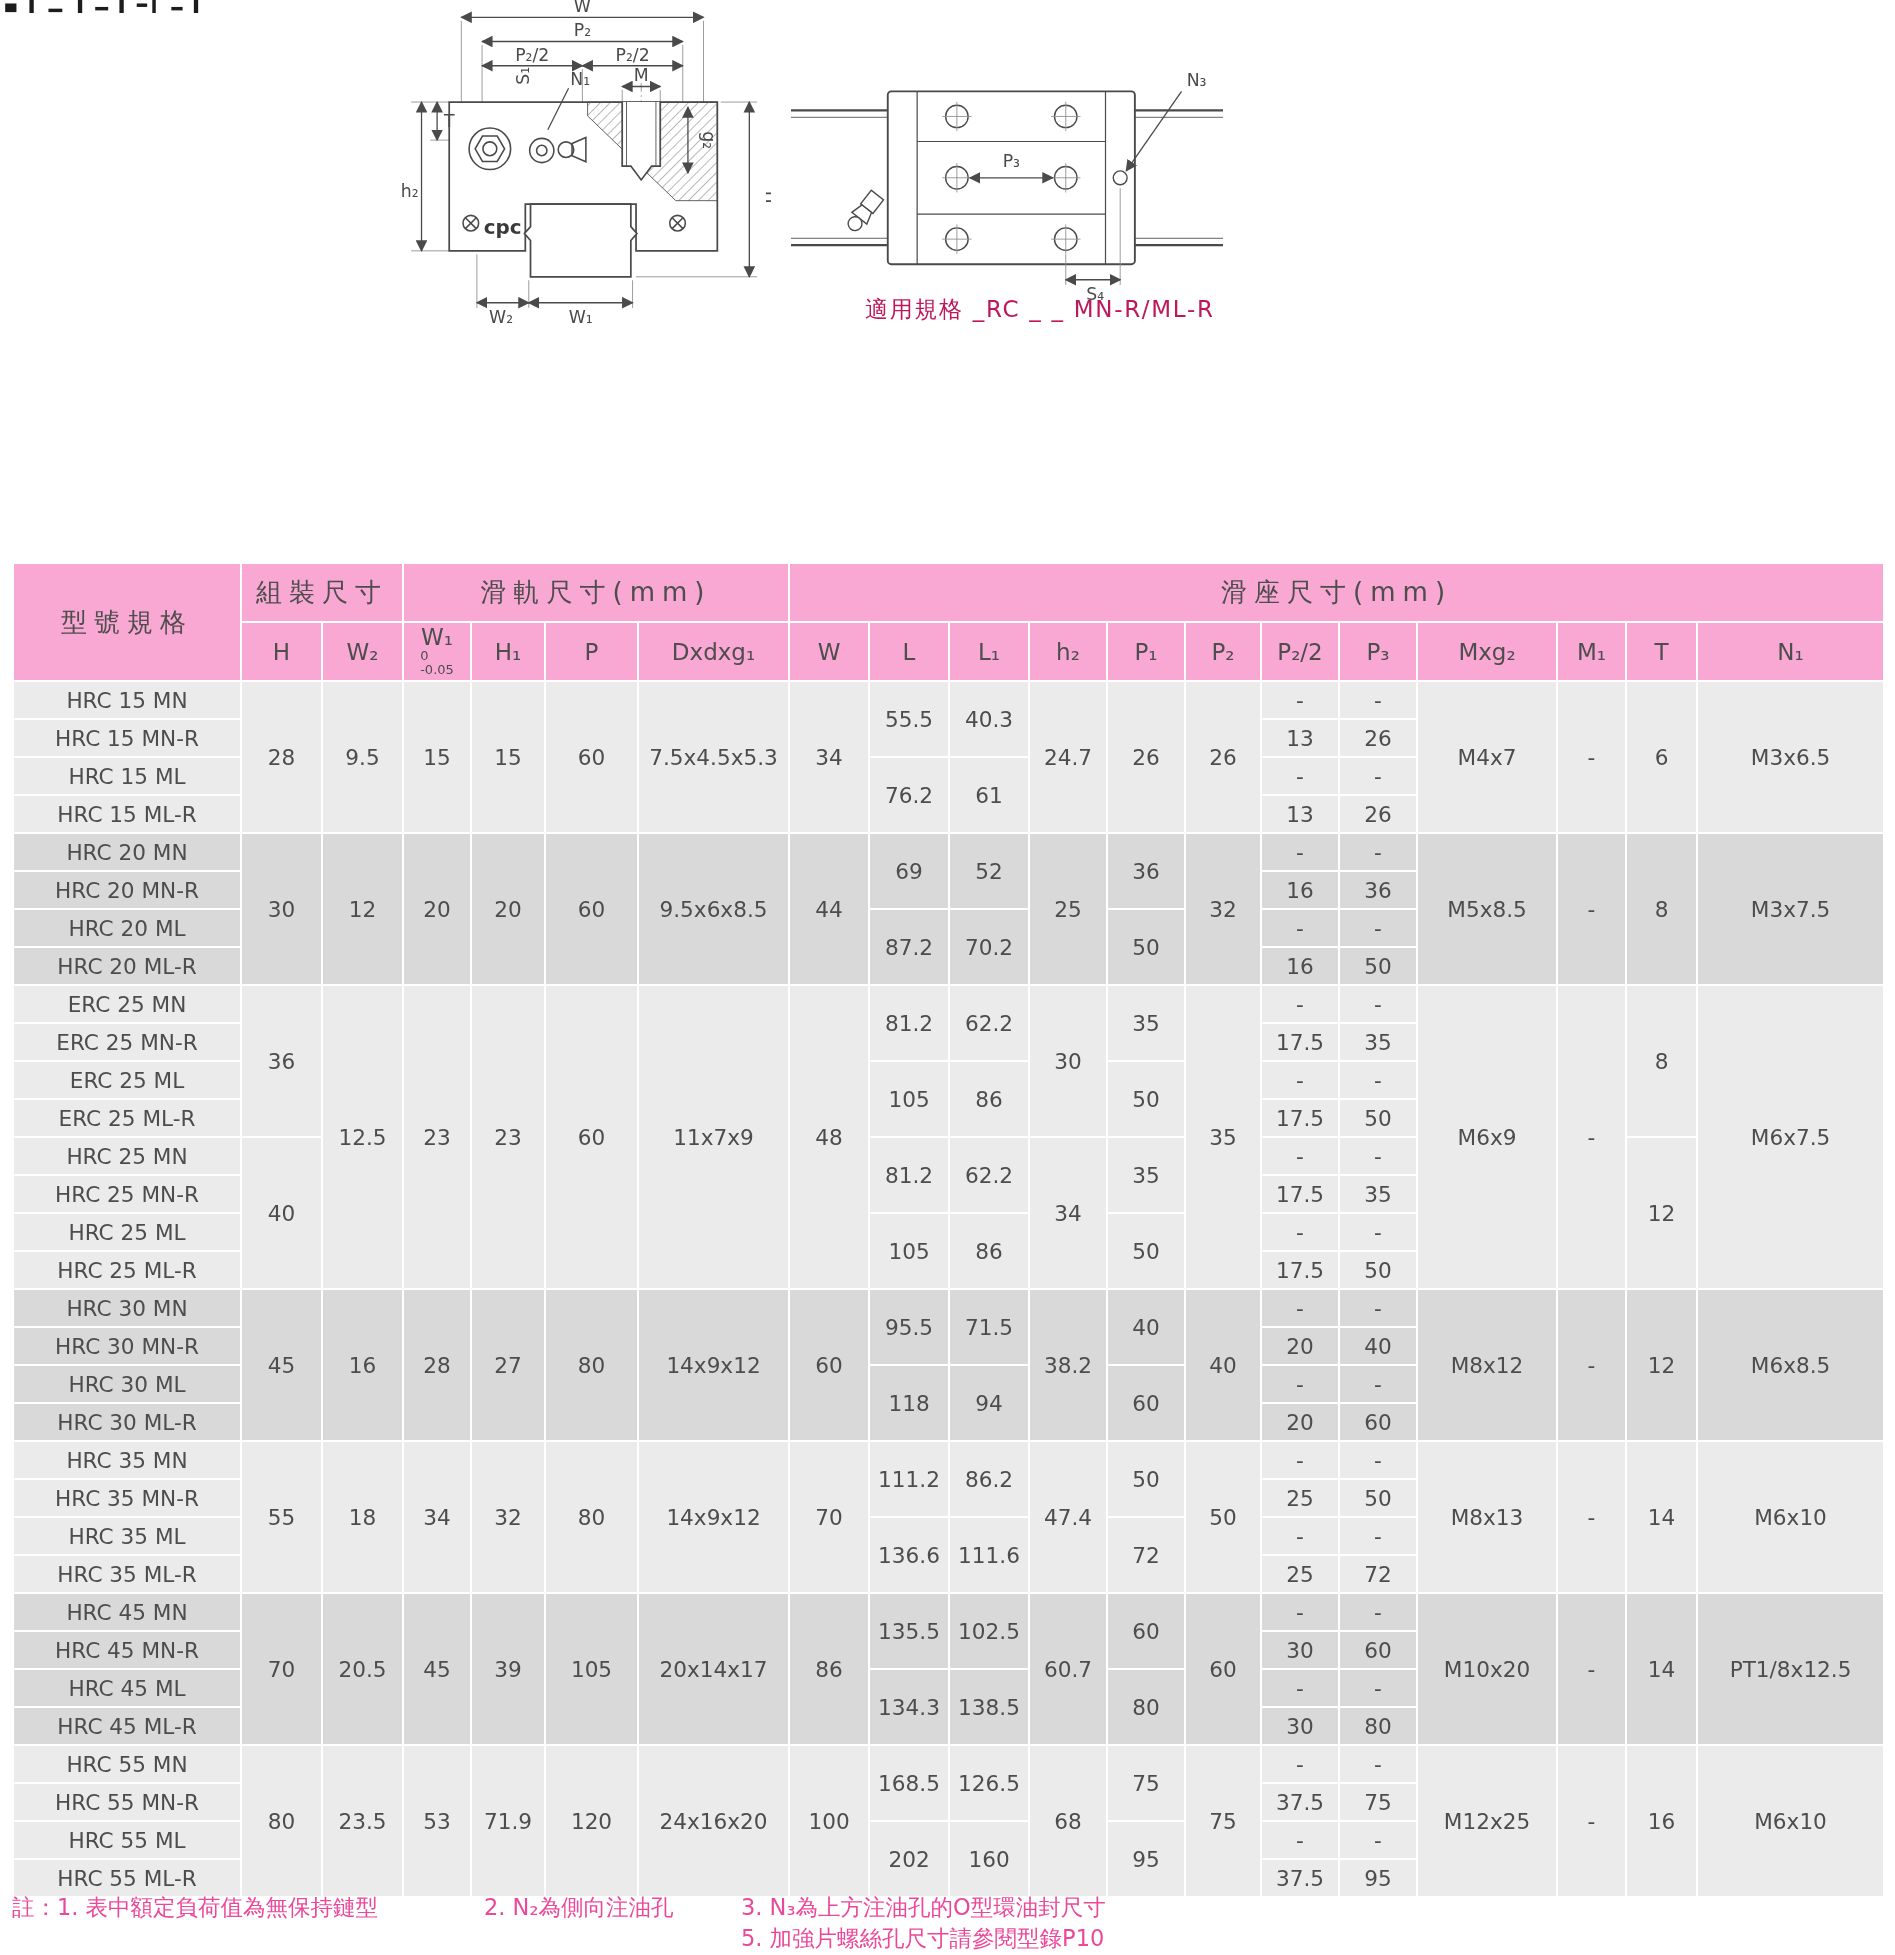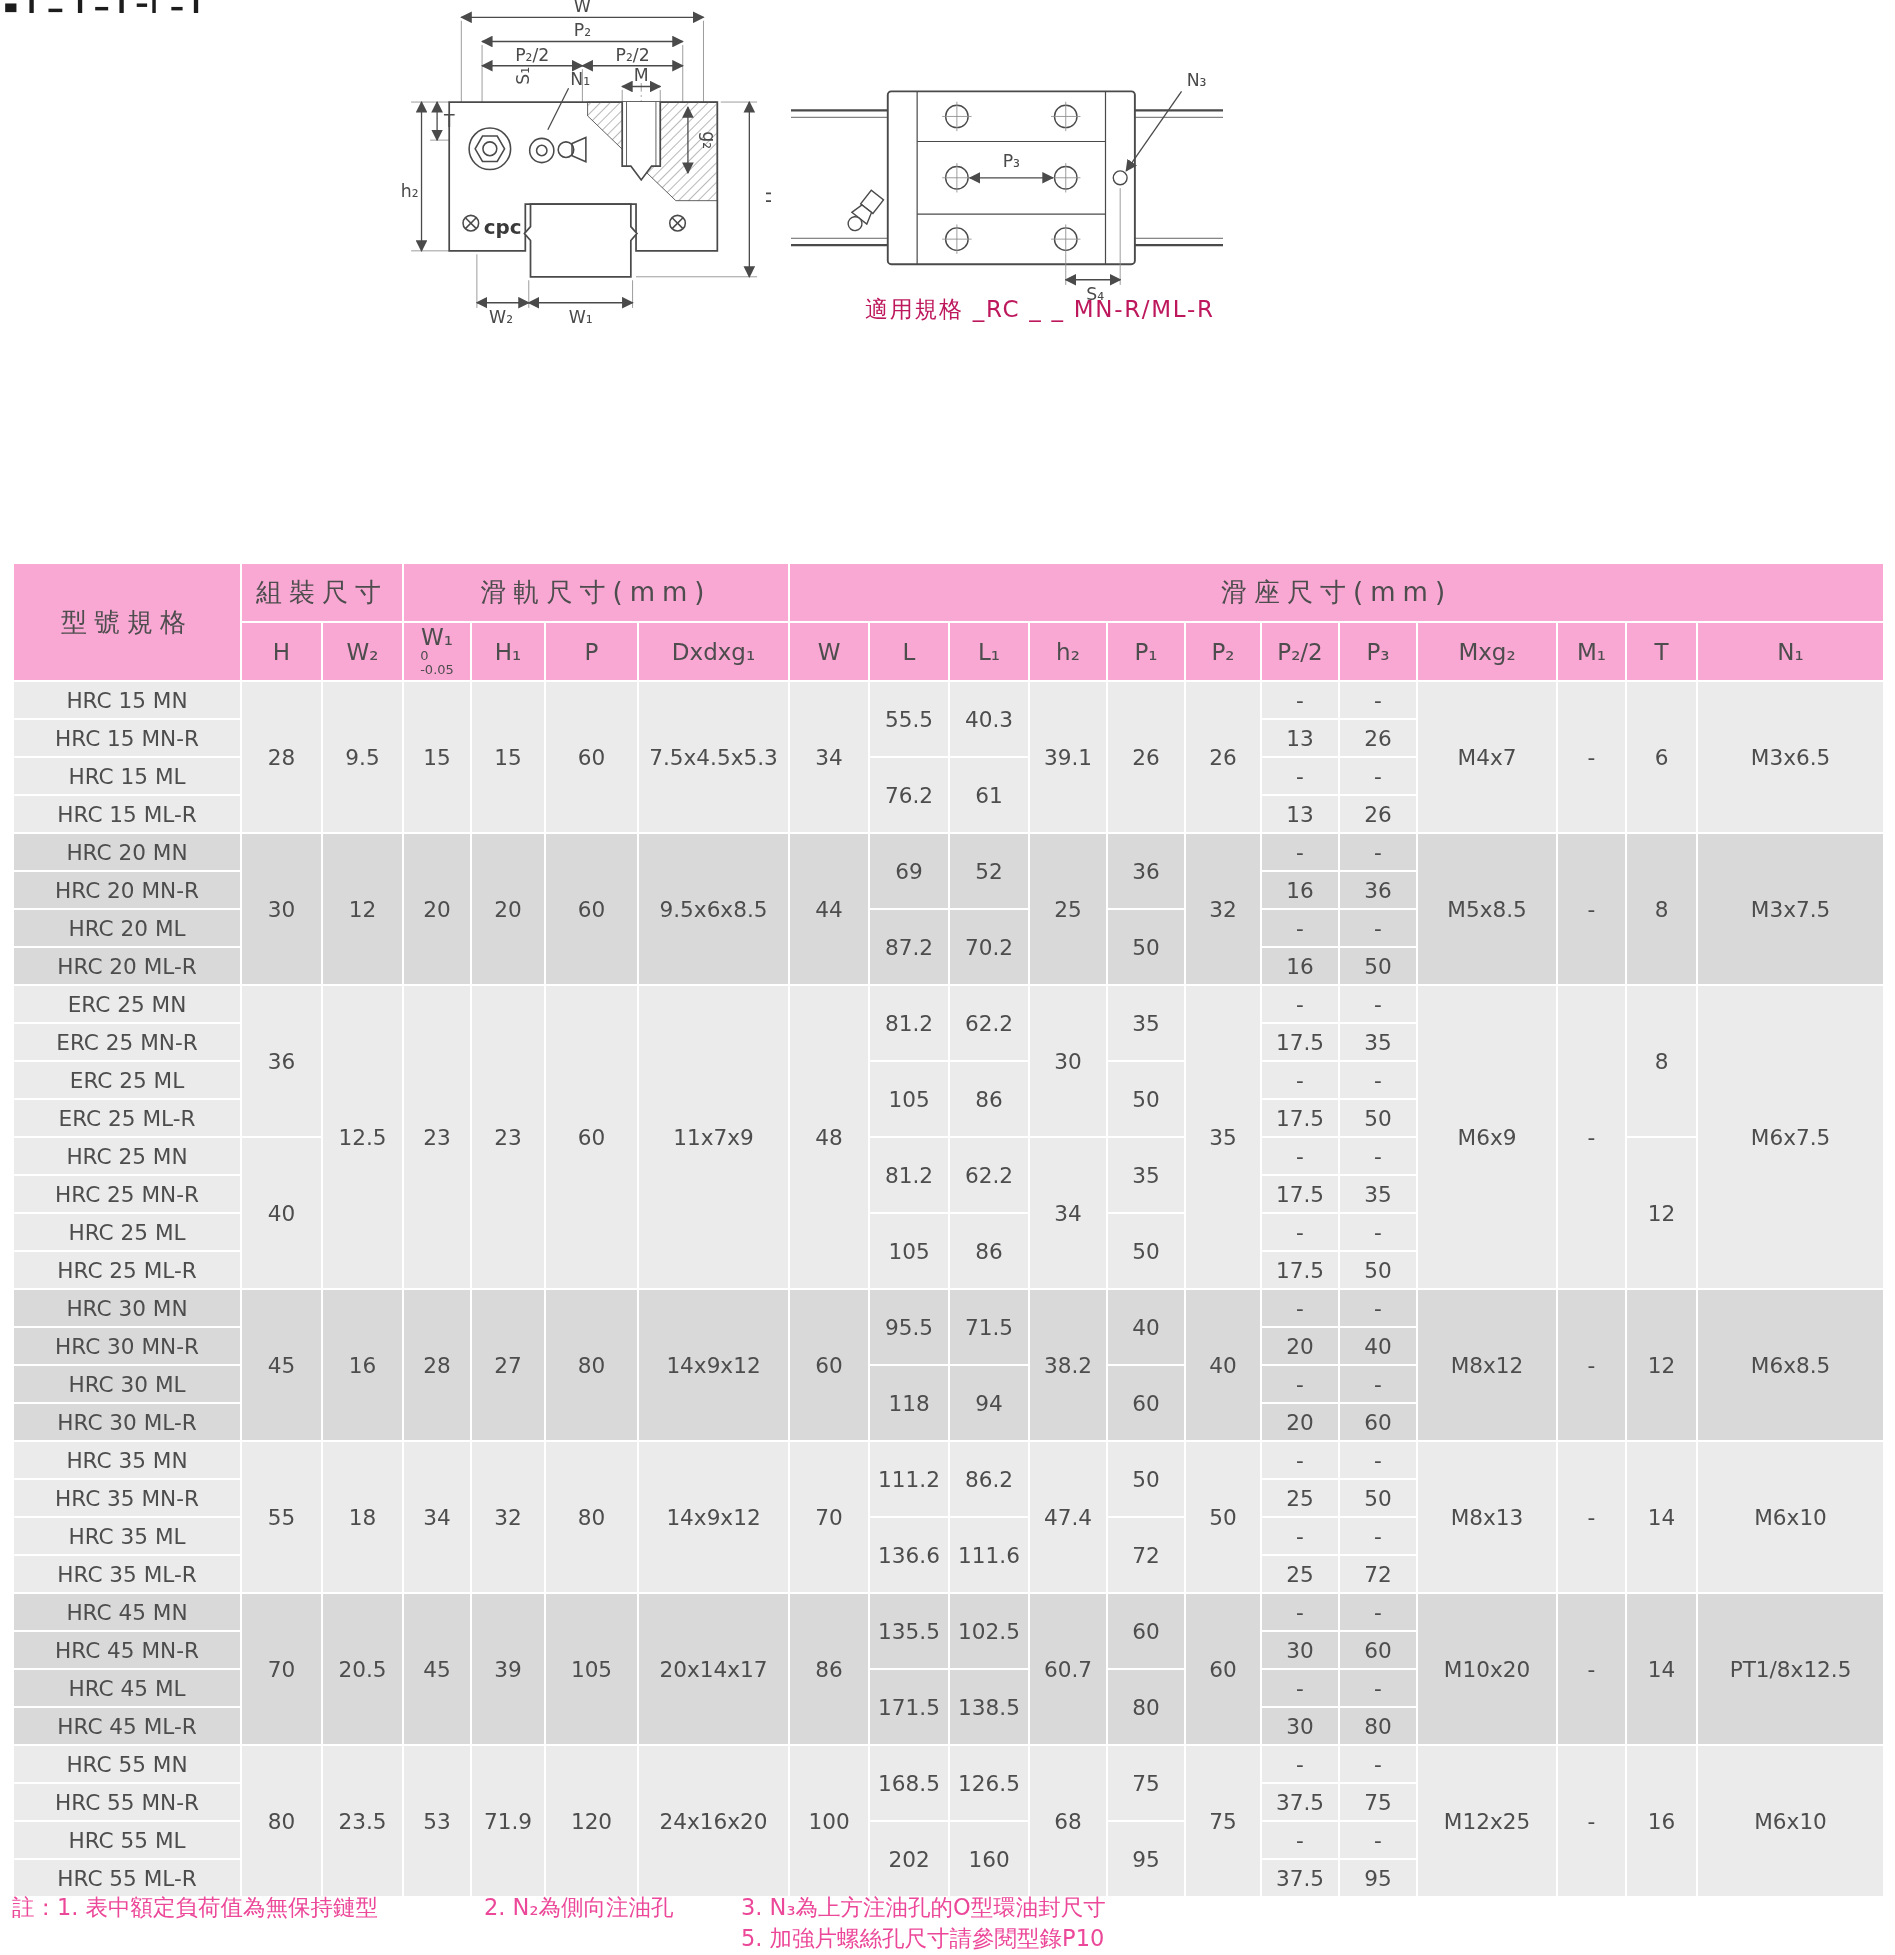--- a/index.html
+++ b/index.html
@@ -259,21 +259,21 @@
           <td class="model">HRC 15 MN</td>
           <td rowspan="4">28</td>
           <td rowspan="4">9.5</td>
           <td rowspan="4">15</td>
           <td rowspan="4">15</td>
           <td rowspan="4">60</td>
           <td rowspan="4">7.5x4.5x5.3</td>
           <td rowspan="4">34</td>
           <td rowspan="2">55.5</td>
           <td rowspan="2">40.3</td>
-          <td rowspan="4">39.1</td>
+          <td rowspan="4">24.7</td>
           <td rowspan="4">26</td>
           <td rowspan="4">26</td>
           <td>-</td>
           <td>-</td>
           <td rowspan="4">M4x7</td>
           <td rowspan="4">-</td>
           <td rowspan="4">6</td>
           <td rowspan="4">M3x6.5</td>
         </tr>
         <tr class="s0">
@@ -499,21 +499,21 @@
           <td rowspan="4">14</td>
           <td rowspan="4">PT1/8x12.5</td>
         </tr>
         <tr class="s1">
           <td class="model">HRC 45 MN-R</td>
           <td>30</td>
           <td>60</td>
         </tr>
         <tr class="s1">
           <td class="model">HRC 45 ML</td>
-          <td rowspan="2">171.5</td>
+          <td rowspan="2">134.3</td>
           <td rowspan="2">138.5</td>
           <td rowspan="2">80</td>
           <td>-</td>
           <td>-</td>
         </tr>
         <tr class="s1">
           <td class="model">HRC 45 ML-R</td>
           <td>30</td>
           <td>80</td>
         </tr>

